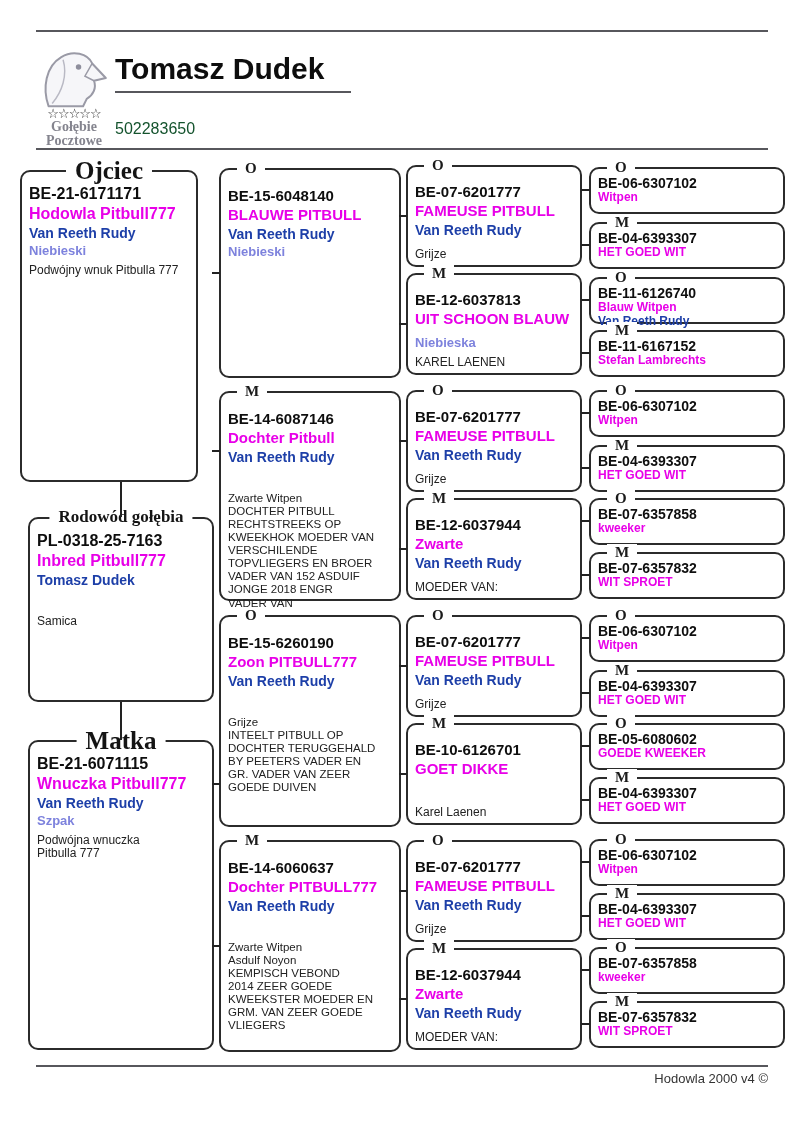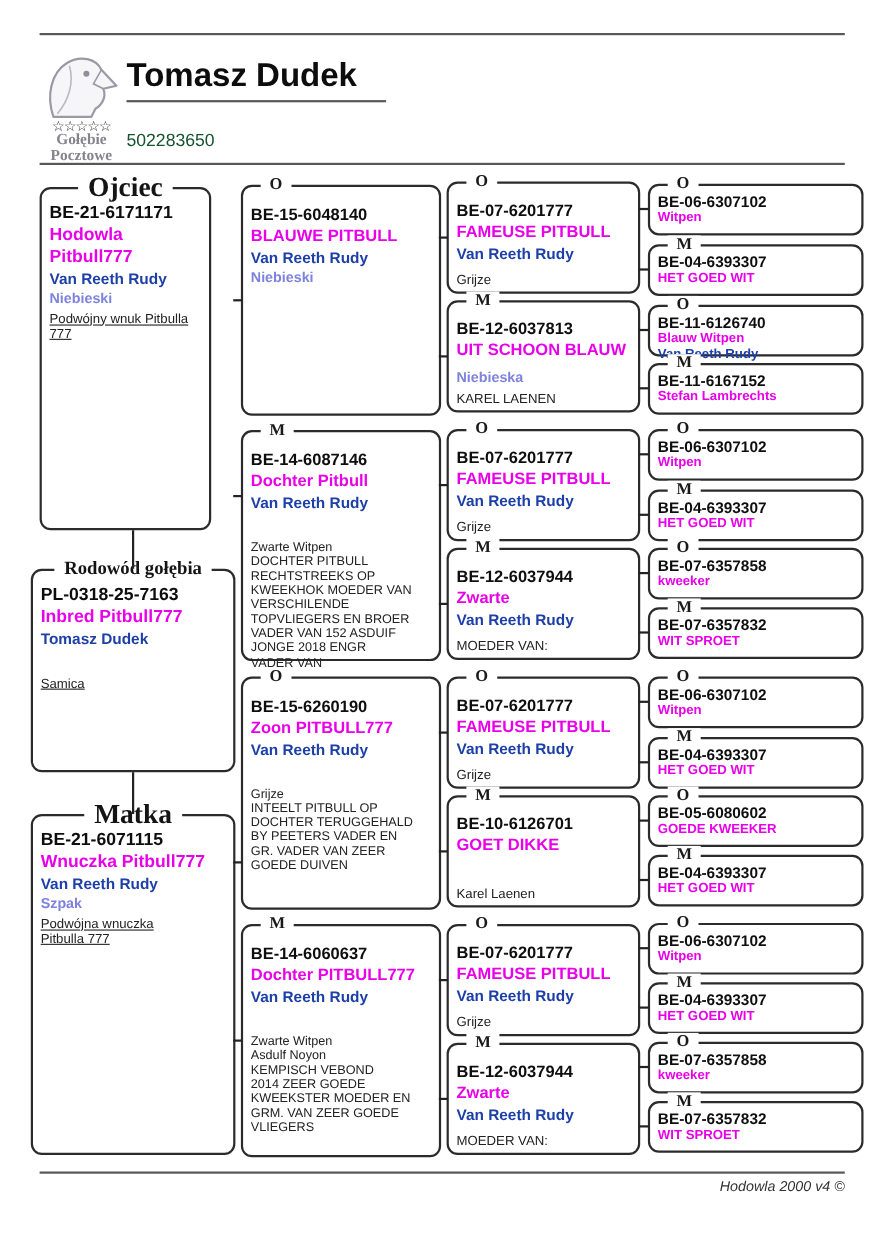--- a/index.html
+++ b/index.html
@@ -7,39 +7,39 @@
         font-family:"Liberation Sans",sans-serif;color:#111;}
   .rule{position:absolute;height:2px;background:#57575c;}
   
   .logo{position:absolute;left:33px;top:48px;width:82px;text-align:center;line-height:1;}
   .logo .stars{font-size:13px;color:#2a2a2a;letter-spacing:-1px;margin-top:-4px;}
   .logo .brand{font-family:"Liberation Serif",serif;font-weight:bold;font-size:14px;color:#84848e;line-height:1.02;}
   .brand-name{position:absolute;left:115px;top:52px;font-size:30px;font-weight:bold;color:#0d0d0d;
               border-bottom:2px solid #57575c;padding:0 26px 5px 0;white-space:nowrap;}
   .brand-address{position:absolute;left:115px;top:94px;font-size:16px;color:#222;}
   .brand-phone{position:absolute;left:115px;top:120px;font-size:16px;color:#14532d;}
-  .footer-credit{position:absolute;left:400px;top:1071px;width:368px;text-align:right;font-size:13px;color:#333;font-style:italic;}
+  .footer-credit{position:absolute;left:400px;top:1071px;width:368px;text-align:right;font-size:13px;color:#333;}
   
   .pbox{position:absolute;box-sizing:border-box;background:#fff;border:2px solid #2b2b2b;
         border-radius:10px;padding:6px 6px 4px 7px;}
   .btitle{position:absolute;top:-15px;left:50%;transform:translateX(-50%);background:#fff;
           padding:0 9px;font-family:"Liberation Serif",serif;font-weight:bold;font-size:25px;
           color:#141414;white-space:nowrap;line-height:1.1;}
   .rodowod .btitle{font-size:17px;top:-11px;}
   .tag{position:absolute;top:-10px;left:16px;background:#fff;padding:0 8px;
        font-family:"Liberation Serif",serif;font-weight:bold;font-size:15px;color:#1a1a1a;}
   .ring{font-weight:bold;font-size:15px;color:#0e0e0e;line-height:1.25;}
   .pname{font-weight:bold;font-size:15px;color:#e800e8;line-height:1.25;}
   .owner{font-weight:bold;font-size:14px;color:#1d3fa8;line-height:1.3;}
   .variety{font-weight:bold;font-size:13px;color:#7d82dd;line-height:1.35;}
   .desc{font-size:11.5px;color:#222;white-space:pre-line;line-height:1.14;margin-top:3px;}
   .note{font-size:12px;color:#222;}
   .g1{padding-top:12px;}
   .g1 .ring,.g1 .pname{font-size:16px;}
-  .g1 .desc{font-size:12px;margin-top:4px;text-decoration:underline;}
+  .g1 .desc{font-size:12px;margin-top:4px;}
   .g2{padding-top:17px;}
   .gap-desc .desc{margin-top:26px;}
   .g3{padding-top:16px;}
   .g3 .variety{position:absolute;left:7px;bottom:21px;}
   .g3 .note{position:absolute;left:7px;bottom:4px;}
   .g4{padding-top:7px;}
   .g4 .ring{font-size:14px;line-height:1.1;}
   .g4 .pname{font-size:12px;line-height:1.15;}
   .g4 .owner{font-size:12px;line-height:1.1;}
   .conn{position:absolute;background:#222;}
@@ -62,21 +62,21 @@
     <div class="brand">Pocztowe</div>
   </div>
 
   <div class="brand-name">Tomasz Dudek</div>
   <div class="brand-phone">502283650</div>
 
   <div class="rule" style="left:36px;top:148px;width:732px;"></div>
 
   <div class="rule" style="left:36px;top:1065px;width:732px;"></div>
   <div class="footer-credit">Hodowla 2000 v4 ©</div>
-<div class="pbox g1" style="left: 36px; top: 170px; width: 156px; height: 312px;">
+<div class="pbox g1" style="left: 20px; top: 170px; width: 178px; height: 312px;">
     <div class="btitle">Ojciec</div>
 
     <div class="ring">BE-21-6171171</div>
     <div class="pname">Hodowla Pitbull777</div>
     <div class="owner">Van Reeth Rudy</div>
     <div class="variety">Niebieski</div>
     <div class="desc">Podwójny wnuk Pitbulla 777</div>
 
   </div>
     <div class="pbox g1 rodowod gap-desc" style="left: 28px; top: 517px; width: 186px; height: 185px;">

